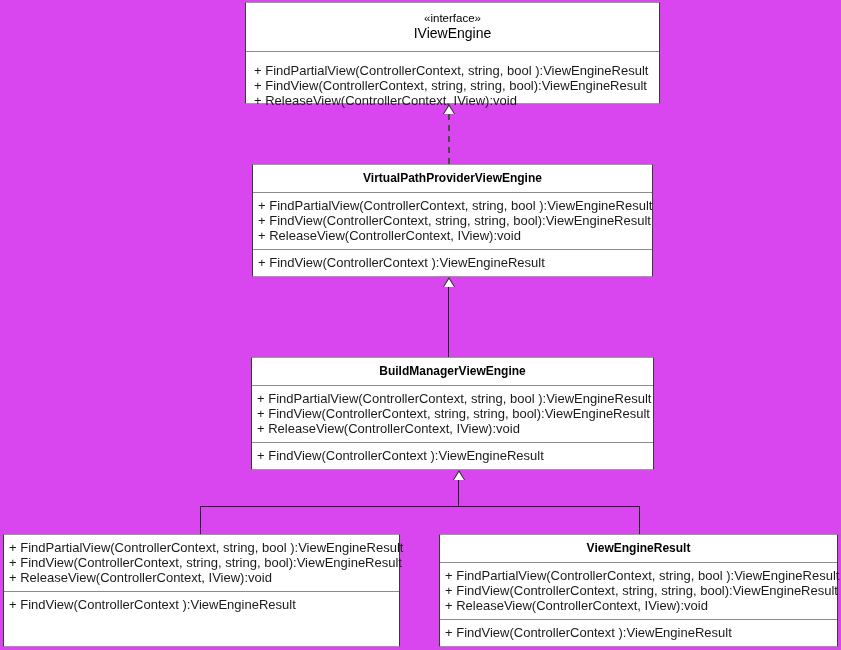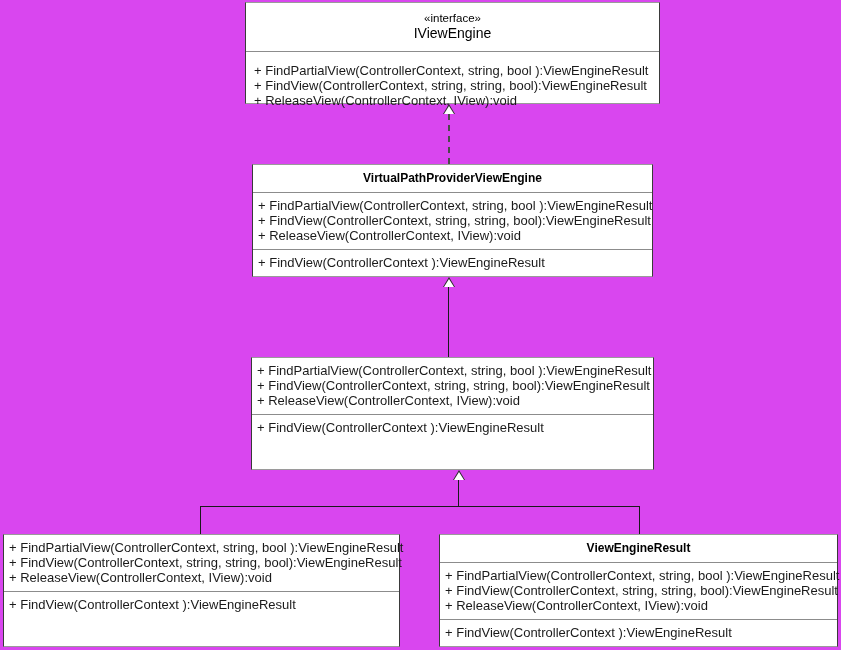--- a/index.html
+++ b/index.html
@@ -154,20 +154,21 @@
     </div>
   </div>
 
   <div class="arrow-up" style="left:443px; top:277px;">
     <span class="tri-outer"></span>
       <span class="tri-inner"></span>
   </div>
   <div class="vline" style="left:448px; top:287px; height:70px;"></div>
 
   <div class="uml-box" id="box-bmve" style="left:251px; top:357px; width:403px; height:113px;">
+    <div class="uml-title">BuildManagerViewEngine</div>
     <div class="uml-compartment">
       <div class="uml-line">+ FindPartialView(ControllerContext, string, bool ):ViewEngineResult</div>
       <div class="uml-line">+ FindView(ControllerContext, string, string, bool):ViewEngineResult</div>
       <div class="uml-line">+ ReleaseView(ControllerContext, IView):void</div>
     </div>
     <div class="uml-compartment">
       <div class="uml-line">+ FindView(ControllerContext ):ViewEngineResult</div>
     </div>
   </div>
 

